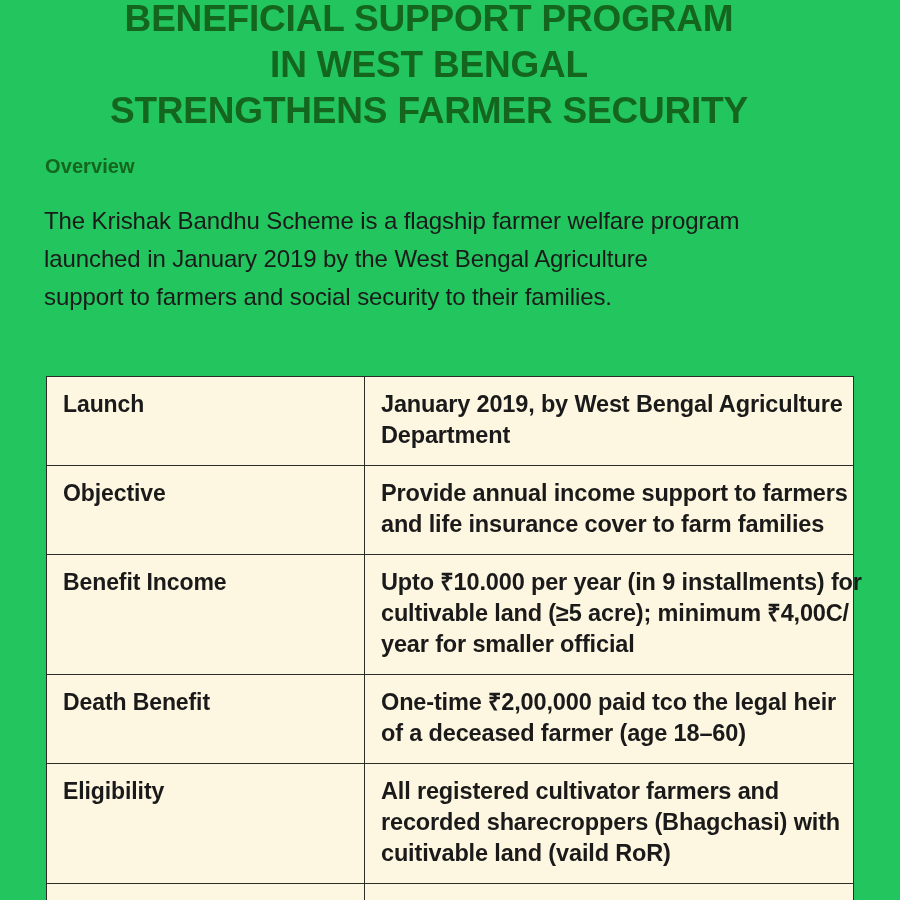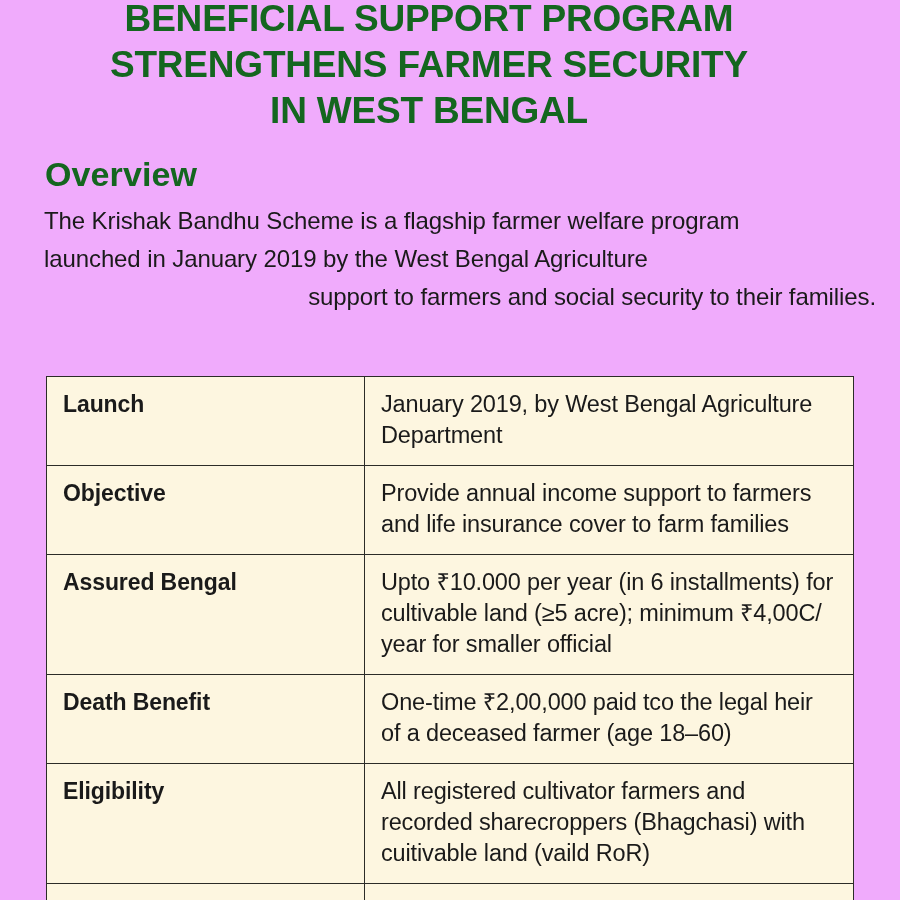--- a/index.html
+++ b/index.html
@@ -12,21 +12,21 @@
     height: 900px;
     overflow: hidden;
     background: #fdf6e0;
     font-family: "Liberation Sans", sans-serif;
     color: #171717;
   }
   .page {
     position: relative;
     width: 900px;
     height: 900px;
-    background: #f0abfc;
+    background: #22c55e;
     overflow: hidden;
     box-sizing: border-box;
   }
 
   
   .title-block {
     position: absolute;
     left: 0;
     top: -4px;
     width: 858px;
@@ -42,59 +42,60 @@
     line-height: 46px;
     letter-spacing: -0.2px;
     color: #14661f;
     white-space: nowrap;
   }
 
   
   .section-heading {
     position: absolute;
     left: 45px;
-    top: 156px;
-    font-size: 34px;
+    top: 148px;
+    font-size: 20px;
     line-height: 36px;
     font-weight: bold;
     color: #14661f;
     letter-spacing: 0.1px;
   }
 
   
   .overview-text {
     position: absolute;
     left: 44px;
     top: 202px;
     width: 832px;
     font-size: 24px;
     line-height: 38px;
     color: #1a1a1a;
     text-align: justify;
     text-justify: inter-word;
     letter-spacing: -0.1px;
   }
   .overview-text > span { display: block; }
-  .overview-text .last-line { text-align: right; }
+  .overview-text .last-line { text-align: left; }
 
   
   .info-table {
     position: absolute;
     left: 46px;
     top: 376px;
     width: 808px;
     border-collapse: collapse;
     table-layout: fixed;
     background: #fdf6e0;
   }
   .info-table td {
     border: 1.6px solid #2c2c28;
     vertical-align: top;
     padding: 12px 14px 14px 16px;
     background: #fdf6e0;
+    font-weight: bold;
   }
   .info-table td.label-cell {
     width: 287px;
     font-size: 23px;
     font-weight: bold;
     line-height: 30px;
     color: #1a1a1a;
     letter-spacing: -0.1px;
     white-space: nowrap;
   }
@@ -106,22 +107,22 @@
   }
   .info-table td.value-cell .vline { display: block; white-space: nowrap; }
 </style>
 </head>
 <body>
 
 <div class="page">
 
   <div class="title-block">
     <span class="title-line">BENEFICIAL SUPPORT PROGRAM</span>
+    <span class="title-line">IN WEST BENGAL</span>
     <span class="title-line">STRENGTHENS FARMER SECURITY</span>
-    <span class="title-line">IN WEST BENGAL</span>
   </div>
 
   <div class="section-heading">Overview</div>
 
   <div class="overview-text">
     <span>The Krishak Bandhu Scheme is a flagship farmer welfare program</span>
     <span>launched in January 2019 by the West Bengal Agriculture</span>
     <span class="last-line">support to farmers and social security to their families.</span>
   </div>
 
@@ -135,23 +136,23 @@
         </td>
       </tr>
       <tr>
         <td class="label-cell">Objective</td>
         <td class="value-cell">
           <span class="vline">Provide annual income support to farmers</span>
           <span class="vline">and life insurance cover to farm families</span>
         </td>
       </tr>
       <tr>
-        <td class="label-cell">Assured Bengal</td>
+        <td class="label-cell">Benefit Income</td>
         <td class="value-cell">
-          <span class="vline">Upto ₹10.000 per year (in 6 installments) for</span>
+          <span class="vline">Upto ₹10.000 per year (in 9 installments) for</span>
           <span class="vline">cultivable land (≥5 acre); minimum ₹4,00C/</span>
           <span class="vline">year for smaller official</span>
         </td>
       </tr>
       <tr>
         <td class="label-cell">Death Benefit</td>
         <td class="value-cell">
           <span class="vline">One-time ₹2,00,000 paid tco the legal heir</span>
           <span class="vline">of a deceased farmer (age 18–60)</span>
         </td>

